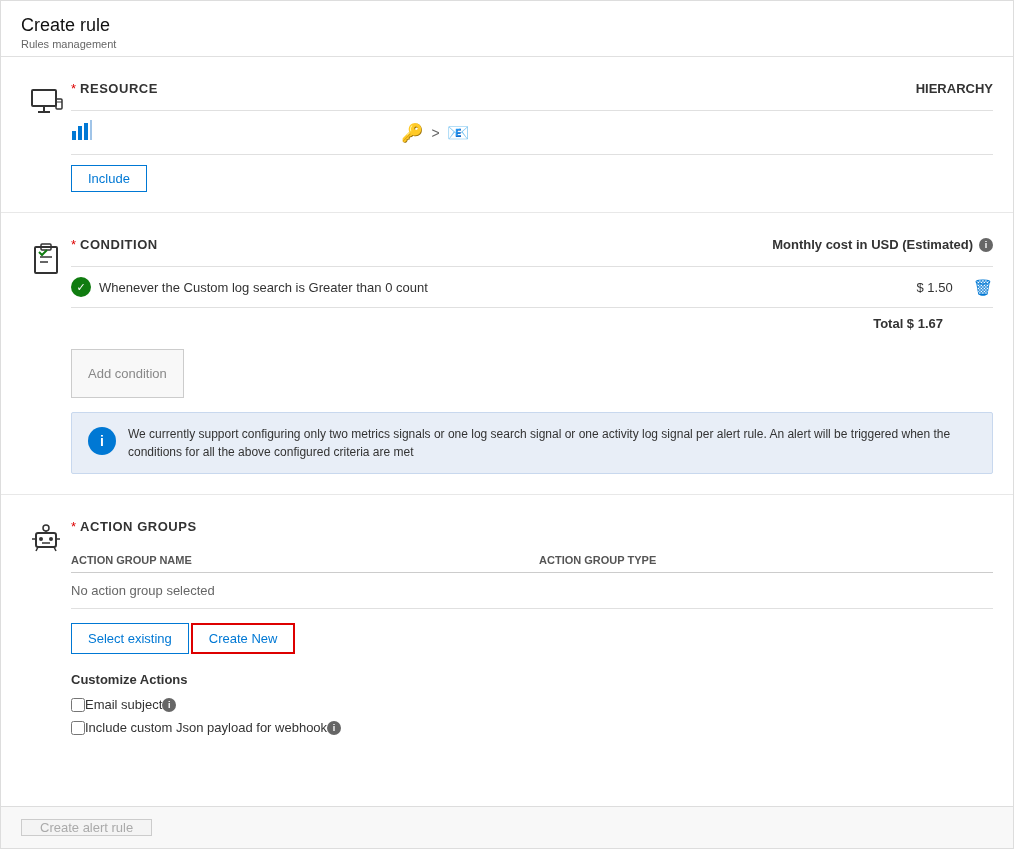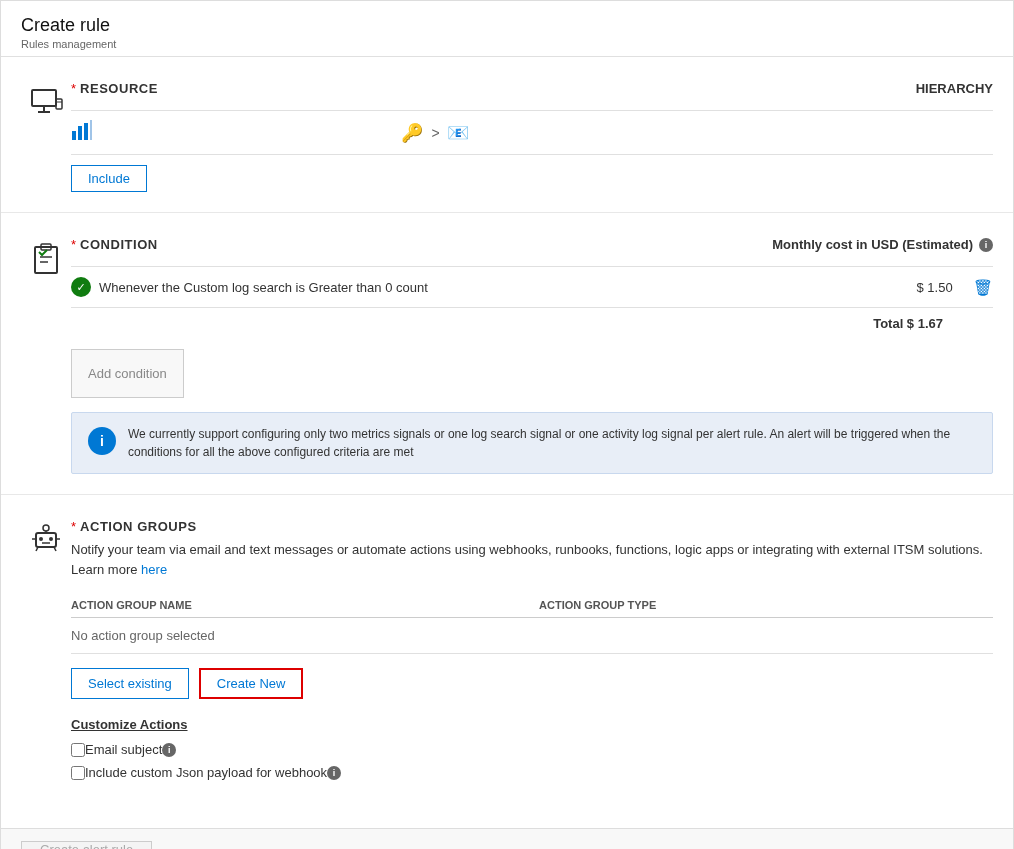--- a/index.html
+++ b/index.html
@@ -27,25 +27,25 @@
     .info-box { display: flex; align-items: flex-start; gap: 12px; background: #e8eef7; border: 1px solid #c8d8ee; padding: 12px 16px; margin-top: 14px; border-radius: 2px; }
     .info-icon-circle { width: 28px; min-width: 28px; height: 28px; background: #0078d4; border-radius: 50%; display: flex; align-items: center; justify-content: center; color: #fff; font-weight: 700; font-size: 14px; margin-top: 2px; }
     .info-text { font-size: 12px; color: #333; line-height: 1.5; }
     .action-groups-section { display: flex; align-items: flex-start; padding: 24px 20px 20px 20px; }
     .action-groups-body { flex: 1; }
     .action-groups-desc { font-size: 13px; color: #333; margin-top: 6px; line-height: 1.5; }
     .learn-more-link { color: #0078d4; text-decoration: none; }
     .ag-table { width: 100%; border-collapse: collapse; margin-top: 14px; }
     .ag-table th { font-size: 11px; font-weight: 700; text-transform: uppercase; color: #555; padding: 6px 0; text-align: left; border-bottom: 1px solid #ccc; }
     .ag-table td { font-size: 13px; padding: 10px 0; border-bottom: 1px solid #e0e0e0; color: #666; }
-    .ag-buttons { display: flex; gap: 10px; margin-top: 14px; }
+    .ag-buttons { display: flex; gap: 2px; margin-top: 14px; }
     .select-existing-btn { border: 1px solid #0078d4; background: #fff; color: #0078d4; font-size: 13px; padding: 6px 16px; cursor: pointer; }
     .create-new-btn { border: 2px solid #d00; background: #fff; color: #0078d4; font-size: 13px; padding: 6px 16px; cursor: pointer; font-weight: 500; }
     .customize-actions { margin-top: 18px; }
-    .customize-title { font-size: 13px; font-weight: 700; margin-bottom: 10px; text-decoration: underline; }
+    .customize-title { font-size: 13px; font-weight: 700; margin-bottom: 10px; }
     .checkbox-row { display: flex; align-items: flex-end; margin-bottom: 8px; font-size: 13px; color: #333; }
     .checkbox-row input[type="checkbox"] { width: 14px; height: 14px; cursor: pointer; }
     .info-circle { display: inline-flex; align-items: center; justify-content: center; width: 14px; height: 14px; background: #666; border-radius: 50%; color: #fff; font-size: 9px; font-weight: 700; cursor: pointer; }
     .footer { background: #f8f8f8; border-top: 1px solid #ddd; padding: 12px 20px; }
     .create-alert-btn { border: 1px solid #ccc; background: #f4f4f4; color: #aaa; font-size: 13px; padding: 0 18px; cursor: not-allowed; }
     .green-check { display: inline-flex; align-items: center; justify-content: center; width: 20px; height: 20px; background: #107c10; border-radius: 50%; color: #fff; font-size: 11px; }
     .trash-icon { color: #0078d4; cursor: pointer; font-size: 16px; margin-left: auto; }
     .chevron { color: #666; font-size: 14px; }
     .section-icon-svg { width: 36px; height: 36px; }
   </style>
@@ -149,26 +149,20 @@
           <line x1="8" y1="18" x2="4" y2="18" stroke="#333" stroke-width="1.5"></line>
           <line x1="28" y1="18" x2="32" y2="18" stroke="#333" stroke-width="1.5"></line>
           <line x1="10" y1="26" x2="8" y2="30" stroke="#333" stroke-width="1.5"></line>
           <line x1="26" y1="26" x2="28" y2="30" stroke="#333" stroke-width="1.5"></line>
         </svg>
       </div>
       <div class="action-groups-body">
         <div style="display:flex; align-items:center;">
           <span class="required-star">*</span>
           <span class="section-label">ACTION GROUPS</span>
-        </div>
-        <div class="action-groups-desc">
-          <span>Notify your team via email and text messages or automate actions using webhooks, runbooks, functions, logic apps or integrating with external ITSM solutions.</span>
-          <span> </span>
-          <span>Learn more</span>
-          <a class="learn-more-link" href="#">here</a>
         </div>
         <table class="ag-table">
           <thead>
             <tr>
               <th>ACTION GROUP NAME</th>
               <th>ACTION GROUP TYPE</th>
             </tr>
           </thead>
           <tbody>
             <tr>

